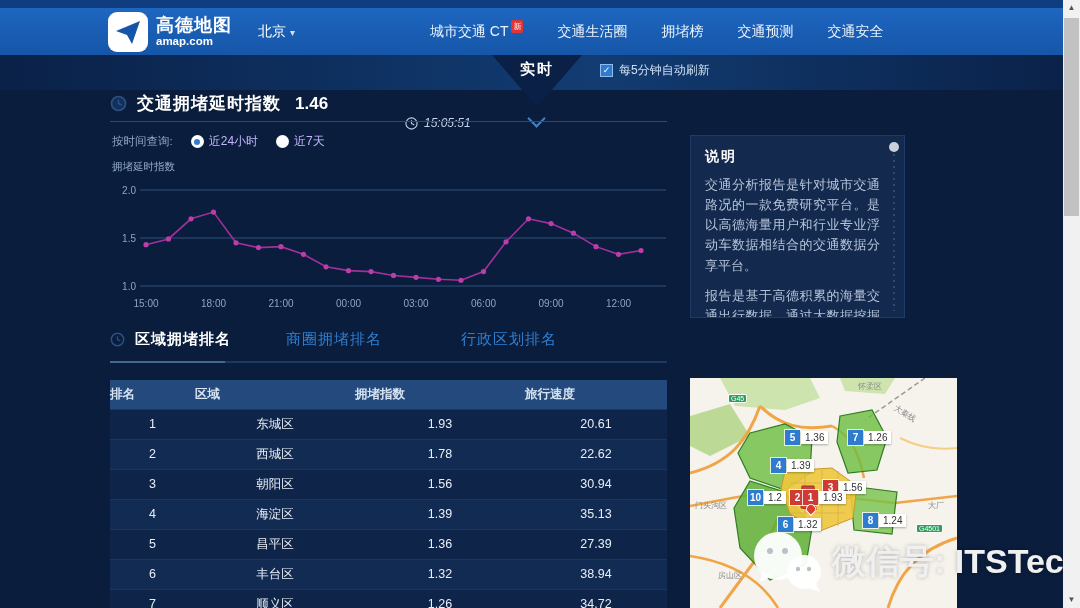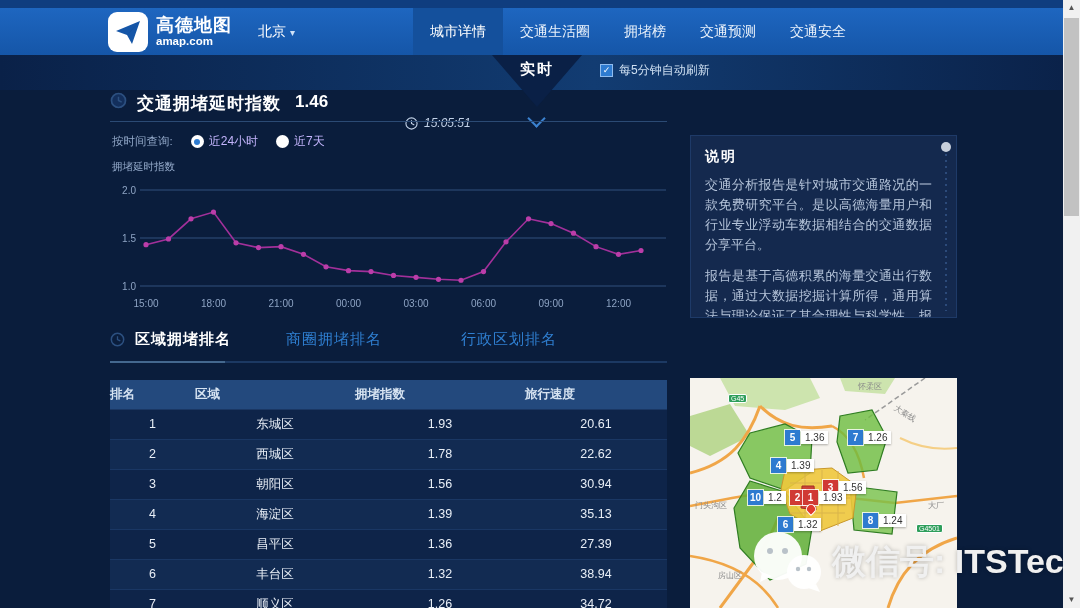--- a/index.html
+++ b/index.html
@@ -30,21 +30,21 @@
   .mode-triangle { position:absolute; left:492px; top:55px; width:0; height:0;
                    border-left:45px solid transparent; border-right:45px solid transparent; border-top:52px solid #0a2046; }
   .mode-label { position:absolute; left:492px; top:60px; width:90px; text-align:center; color:#fff; font-size:15px; font-weight:bold; letter-spacing:2px; }
   .mode-chevron { position:absolute; left:530px; top:112px; width:13px; height:13px;
                   border-right:2px solid #3b82d0; border-bottom:2px solid #3b82d0; transform:rotate(45deg); }
   .refresh { position:absolute; left:600px; top:62px; display:flex; align-items:center; color:#cfe0f2; font-size:12px; cursor:pointer; }
   .checkbox { width:13px; height:13px; background:#2e7bd0; border:1px solid #8fbcef; margin-right:6px;
               color:#fff; font-size:9px; line-height:11px; text-align:center; }
 
   
-  .sec-title { position:absolute; left:110px; top:92px; display:flex; align-items:flex-start; color:#fff; }
+  .sec-title { position:absolute; left:110px; top:92px; display:flex; align-items:center; color:#fff; }
   .sec-title .ttl { font-size:17px; font-weight:bold; margin-left:10px; letter-spacing:1px; }
   .sec-title .val { font-size:17px; font-weight:bold; margin-left:14px; }
   .title-underline { position:absolute; left:110px; top:121px; width:557px; height:1px; background:#2b4a74; }
   .filter-row { position:absolute; left:112px; top:133px; display:flex; align-items:center; font-size:11.5px; color:#93a9c9; }
   .radio { display:flex; align-items:center; margin-left:18px; color:#c4b5fd; font-size:12px; cursor:pointer; }
   .radio .circ { width:13px; height:13px; border-radius:50%; background:#fff; margin-right:5px; position:relative; }
   .radio.selected .circ::after { content:""; position:absolute; left:3.5px; top:3.5px; width:6px; height:6px; border-radius:50%; background:#2e7bd0; }
   .ylabel { position:absolute; left:112px; top:160px; font-size:10.5px; color:#93a9c9; }
   .chart-wrap { position:absolute; left:110px; top:178px; width:557px; height:135px; }
 
@@ -59,21 +59,21 @@
 
   
   .rank-table { position:absolute; left:110px; top:380px; width:557px; border-collapse:collapse; font-size:12.5px; }
   .rank-table th { background:#23497d; color:#d7e4f2; font-weight:bold; height:29px; text-align:left; }
   .rank-table td { color:#e8eef6; height:30px; text-align:center; border-top:1px solid #1a3764; }
   .rank-table tr:nth-child(odd) td { background:#0e2449; }
   .rank-table tr:nth-child(even) td { background:#122b52; }
   .c0{width:85px;} .c1{width:160px;} .c2{width:170px;} .c3{width:142px;}
 
   
-  .explain { position:absolute; left:690px; top:135px; width:267px; height:183px; background:#14294e;
+  .explain { position:absolute; left:690px; top:135px; width:215px; height:183px; background:#14294e;
              border:1px solid #1e3a68; padding:12px 24px 10px 14px; overflow:hidden; }
   .explain h3 { color:#fff; font-size:14px; letter-spacing:2px; margin-bottom:9px; }
   .explain p { color:#b5c4da; font-size:13px; line-height:1.55; margin-bottom:10px; text-align:justify; }
   .explain-scroll { position:absolute; right:9px; top:6px; bottom:6px; width:2px;
                     background-image:linear-gradient(#2c4a7a 40%, transparent 40%); background-size:2px 6px; }
   .explain-handle { position:absolute; right:5px; top:6px; width:10px; height:10px; border-radius:50%; background:#c8d0dc; }
 
   
   .map { position:absolute; left:690px; top:378px; width:267px; height:230px; overflow:hidden; background:#f6f3ed; cursor:grab; }
   .map svg.base { position:absolute; left:0; top:0; }
@@ -110,22 +110,23 @@
     <div class="logo-text">
       <div class="t1">高德地图</div>
       <div class="t2">amap.com</div>
     </div>
   </div>
   <div class="city">
     <span>北京</span>
     <span class="caret">▾</span>
   </div>
   <nav class="nav-items" id="nav-items">
-      <div class="nav-item active">
-        <span>城市详情</span>
+      <div class="nav-item">
+        <span>城市交通 CT</span>
+        <span class="nav-badge">新</span>
       </div>
       <div class="nav-item">
         <span>交通生活圈</span>
       </div>
       <div class="nav-item">
         <span>拥堵榜</span>
       </div>
       <div class="nav-item">
         <span>交通预测</span>
       </div>

